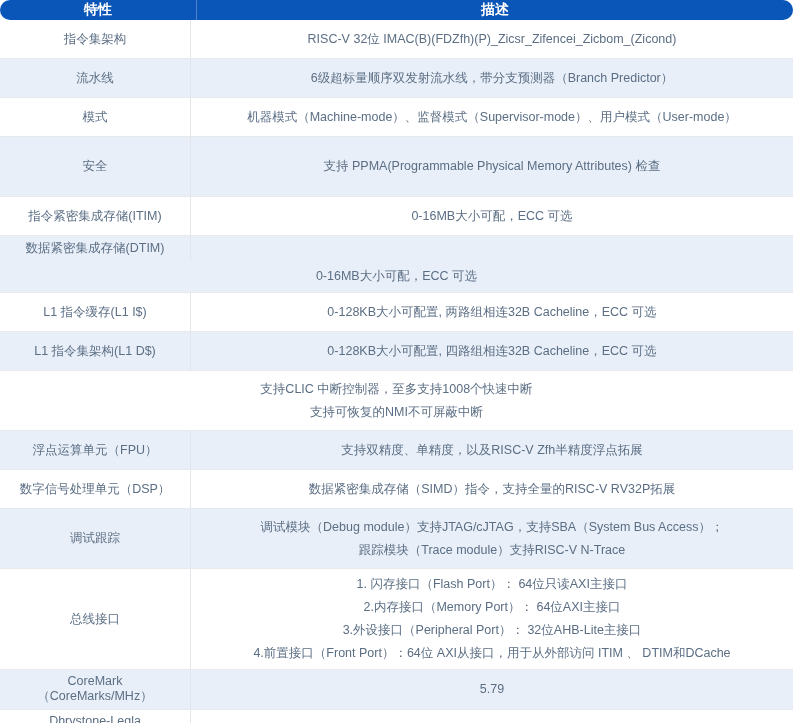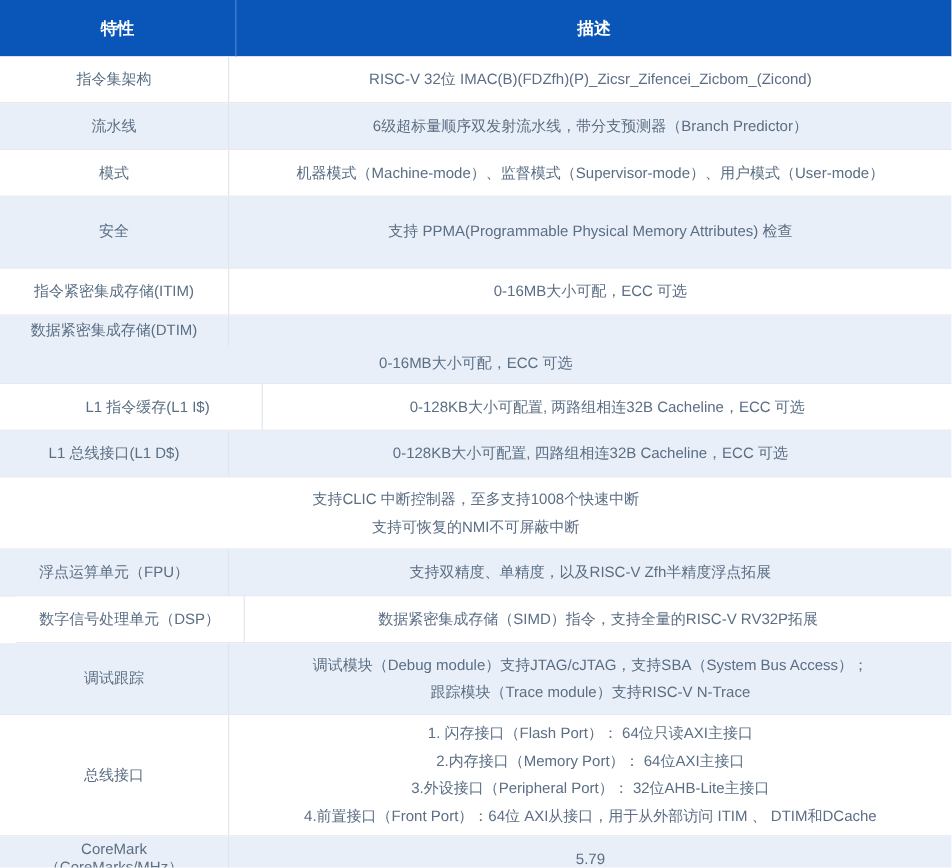--- a/index.html
+++ b/index.html
@@ -12,25 +12,26 @@
     height: 723px;
     overflow: hidden;
     font-family: "Liberation Sans", "DejaVu Sans", sans-serif;
   }
   .spec-table {
     width: 793px;
     border-collapse: collapse;
   }
   .thead {
     display: flex;
-    height: 47px;
+    height: 20px;
     background: var(--header-bg, #0a56b8);
     color: var(--header-text, #ffffff);
     font-size: 14px;
     font-weight: bold;
+    border-radius: 10px;
   }
   .th {
     display: flex;
     align-items: center;
     justify-content: center;
   }
   .th.feature {
     width: 197px;
     border-right: 1px solid #4f83cb;
     box-sizing: border-box;
@@ -107,45 +108,45 @@
         <div class="cell desc">
           <div class="desc-line">0-16MB大小可配，ECC 可选</div>
         </div>
       </div>
       <div class="row alt" style="min-height: 39px; flex-direction: column;">
         <div class="cell feature">数据紧密集成存储(DTIM)</div>
         <div class="cell desc">
           <div class="desc-line">0-16MB大小可配，ECC 可选</div>
         </div>
       </div>
-      <div class="row" style="min-height: 39px; padding-left: 28px;">
+      <div class="row" style="min-height: 39px;">
         <div class="cell feature">L1 指令缓存(L1 I$)</div>
         <div class="cell desc">
           <div class="desc-line">0-128KB大小可配置, 两路组相连32B Cacheline，ECC 可选</div>
         </div>
       </div>
       <div class="row alt" style="min-height: 39px;">
-        <div class="cell feature">L1 总线接口(L1 D$)</div>
+        <div class="cell feature">L1 指令集架构(L1 D$)</div>
         <div class="cell desc">
           <div class="desc-line">0-128KB大小可配置, 四路组相连32B Cacheline，ECC 可选</div>
         </div>
       </div>
       <div class="row" style="min-height: 60px;">
         <div class="cell desc">
           <div class="desc-line">支持CLIC 中断控制器，至多支持1008个快速中断</div>
           <div class="desc-line">支持可恢复的NMI不可屏蔽中断</div>
         </div>
       </div>
       <div class="row alt" style="min-height: 39px;">
         <div class="cell feature">浮点运算单元（FPU）</div>
         <div class="cell desc">
           <div class="desc-line">支持双精度、单精度，以及RISC-V Zfh半精度浮点拓展</div>
         </div>
       </div>
-      <div class="row" style="min-height: 39px; margin-left: 13px;">
+      <div class="row" style="min-height: 39px;">
         <div class="cell feature">数字信号处理单元（DSP）</div>
         <div class="cell desc">
           <div class="desc-line">数据紧密集成存储（SIMD）指令，支持全量的RISC-V RV32P拓展</div>
         </div>
       </div>
       <div class="row alt" style="min-height: 60px;">
         <div class="cell feature">调试跟踪</div>
         <div class="cell desc">
           <div class="desc-line">调试模块（Debug module）支持JTAG/cJTAG，支持SBA（System Bus Access）；</div>
           <div class="desc-line">跟踪模块（Trace module）支持RISC-V N-Trace</div>

